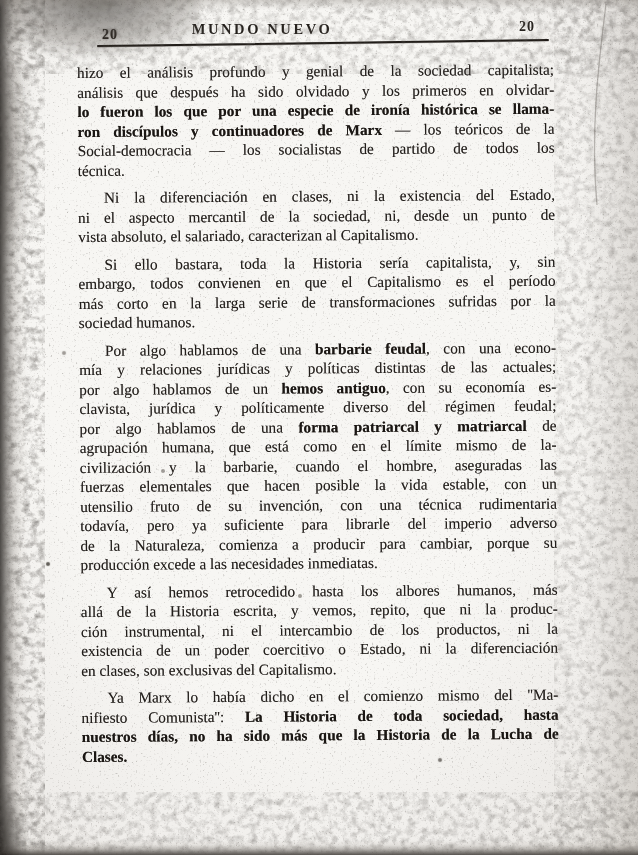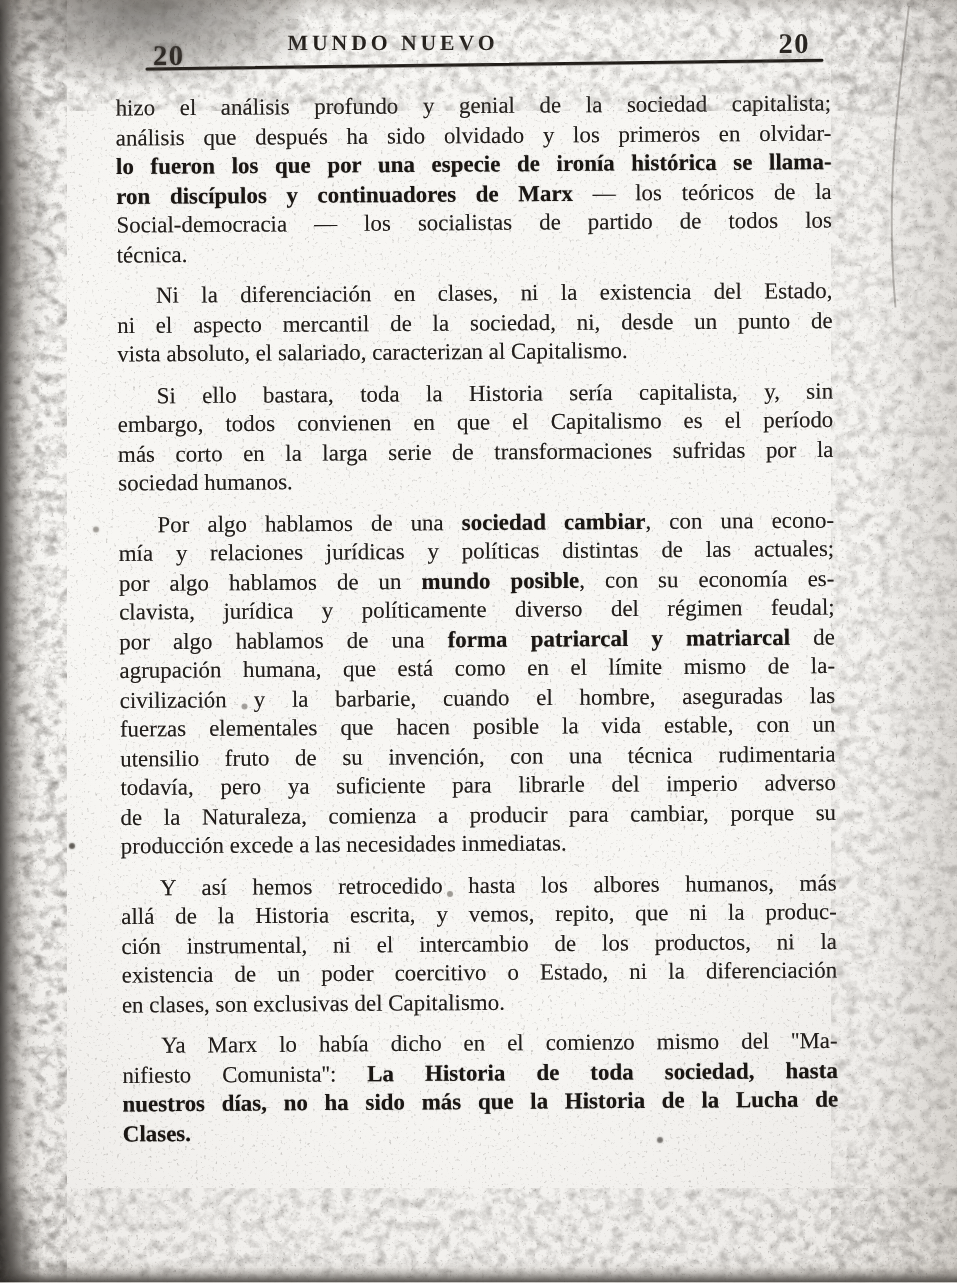--- a/index.html
+++ b/index.html
@@ -8,21 +8,21 @@
     width: 638px;
     height: 855px;
     overflow: hidden;
     background: radial-gradient(ellipse at 45% 38%, #f7f6f3 50%, #efedea 78%, #e6e3de 100%);
     font-family: "Liberation Serif", "DejaVu Serif", serif;
   }
 
   
   .pg-num {
     position: absolute;
-    font-size: 19px;
+    font-size: 14px;
     font-weight: 700;
     color: #26221e;
     letter-spacing: 1px;
   }
   .pg-left  { left: 102px; top: 27px; text-shadow: 0 0 2px rgba(30,26,22,.65); }
   .pg-right { left: 519px; top: 19px; }
   .running-title {
     position: absolute;
     left: 262px; top: 21px;
     transform: translateX(-50%);
@@ -141,23 +141,23 @@
         <div class="line"><span>ni el aspecto mercantil de la sociedad, ni, desde un punto de</span></div>
         <div class="line last"><span>vista absoluto, el salariado, caracterizan al Capitalismo.</span></div>
       </div>
       <div class="paragraph">
         <div class="line indent"><span>Si ello bastara, toda la Historia sería capitalista, y, sin</span></div>
         <div class="line"><span>embargo, todos convienen en que el Capitalismo es el período</span></div>
         <div class="line"><span>más corto en la larga serie de transformaciones sufridas por la</span></div>
         <div class="line last"><span>sociedad humanos.</span></div>
       </div>
       <div class="paragraph">
-        <div class="line indent"><span>Por algo hablamos de una </span><span class="bold">sociedad cambiar</span><span>, con una econo-</span></div>
+        <div class="line indent"><span>Por algo hablamos de una </span><span class="bold">barbarie feudal</span><span>, con una econo-</span></div>
         <div class="line"><span>mía y relaciones jurídicas y políticas distintas de las actuales;</span></div>
-        <div class="line"><span>por algo hablamos de un </span><span class="bold">mundo posible</span><span>, con su economía es-</span></div>
+        <div class="line"><span>por algo hablamos de un </span><span class="bold">hemos antiguo</span><span>, con su economía es-</span></div>
         <div class="line"><span>clavista, jurídica y políticamente diverso del régimen feudal;</span></div>
         <div class="line"><span>por algo hablamos de una </span><span class="bold">forma patriarcal y matriarcal</span><span> de</span></div>
         <div class="line"><span>agrupación humana, que está como en el límite mismo de la-</span></div>
         <div class="line"><span>civilización y la barbarie, cuando el hombre, aseguradas las</span></div>
         <div class="line"><span>fuerzas elementales que hacen posible la vida estable, con un</span></div>
         <div class="line"><span>utensilio fruto de su invención, con una técnica rudimentaria</span></div>
         <div class="line"><span>todavía, pero ya suficiente para librarle del imperio adverso</span></div>
         <div class="line"><span>de la Naturaleza, comienza a producir para cambiar, porque su</span></div>
         <div class="line last"><span>producción excede a las necesidades inmediatas.</span></div>
       </div>

